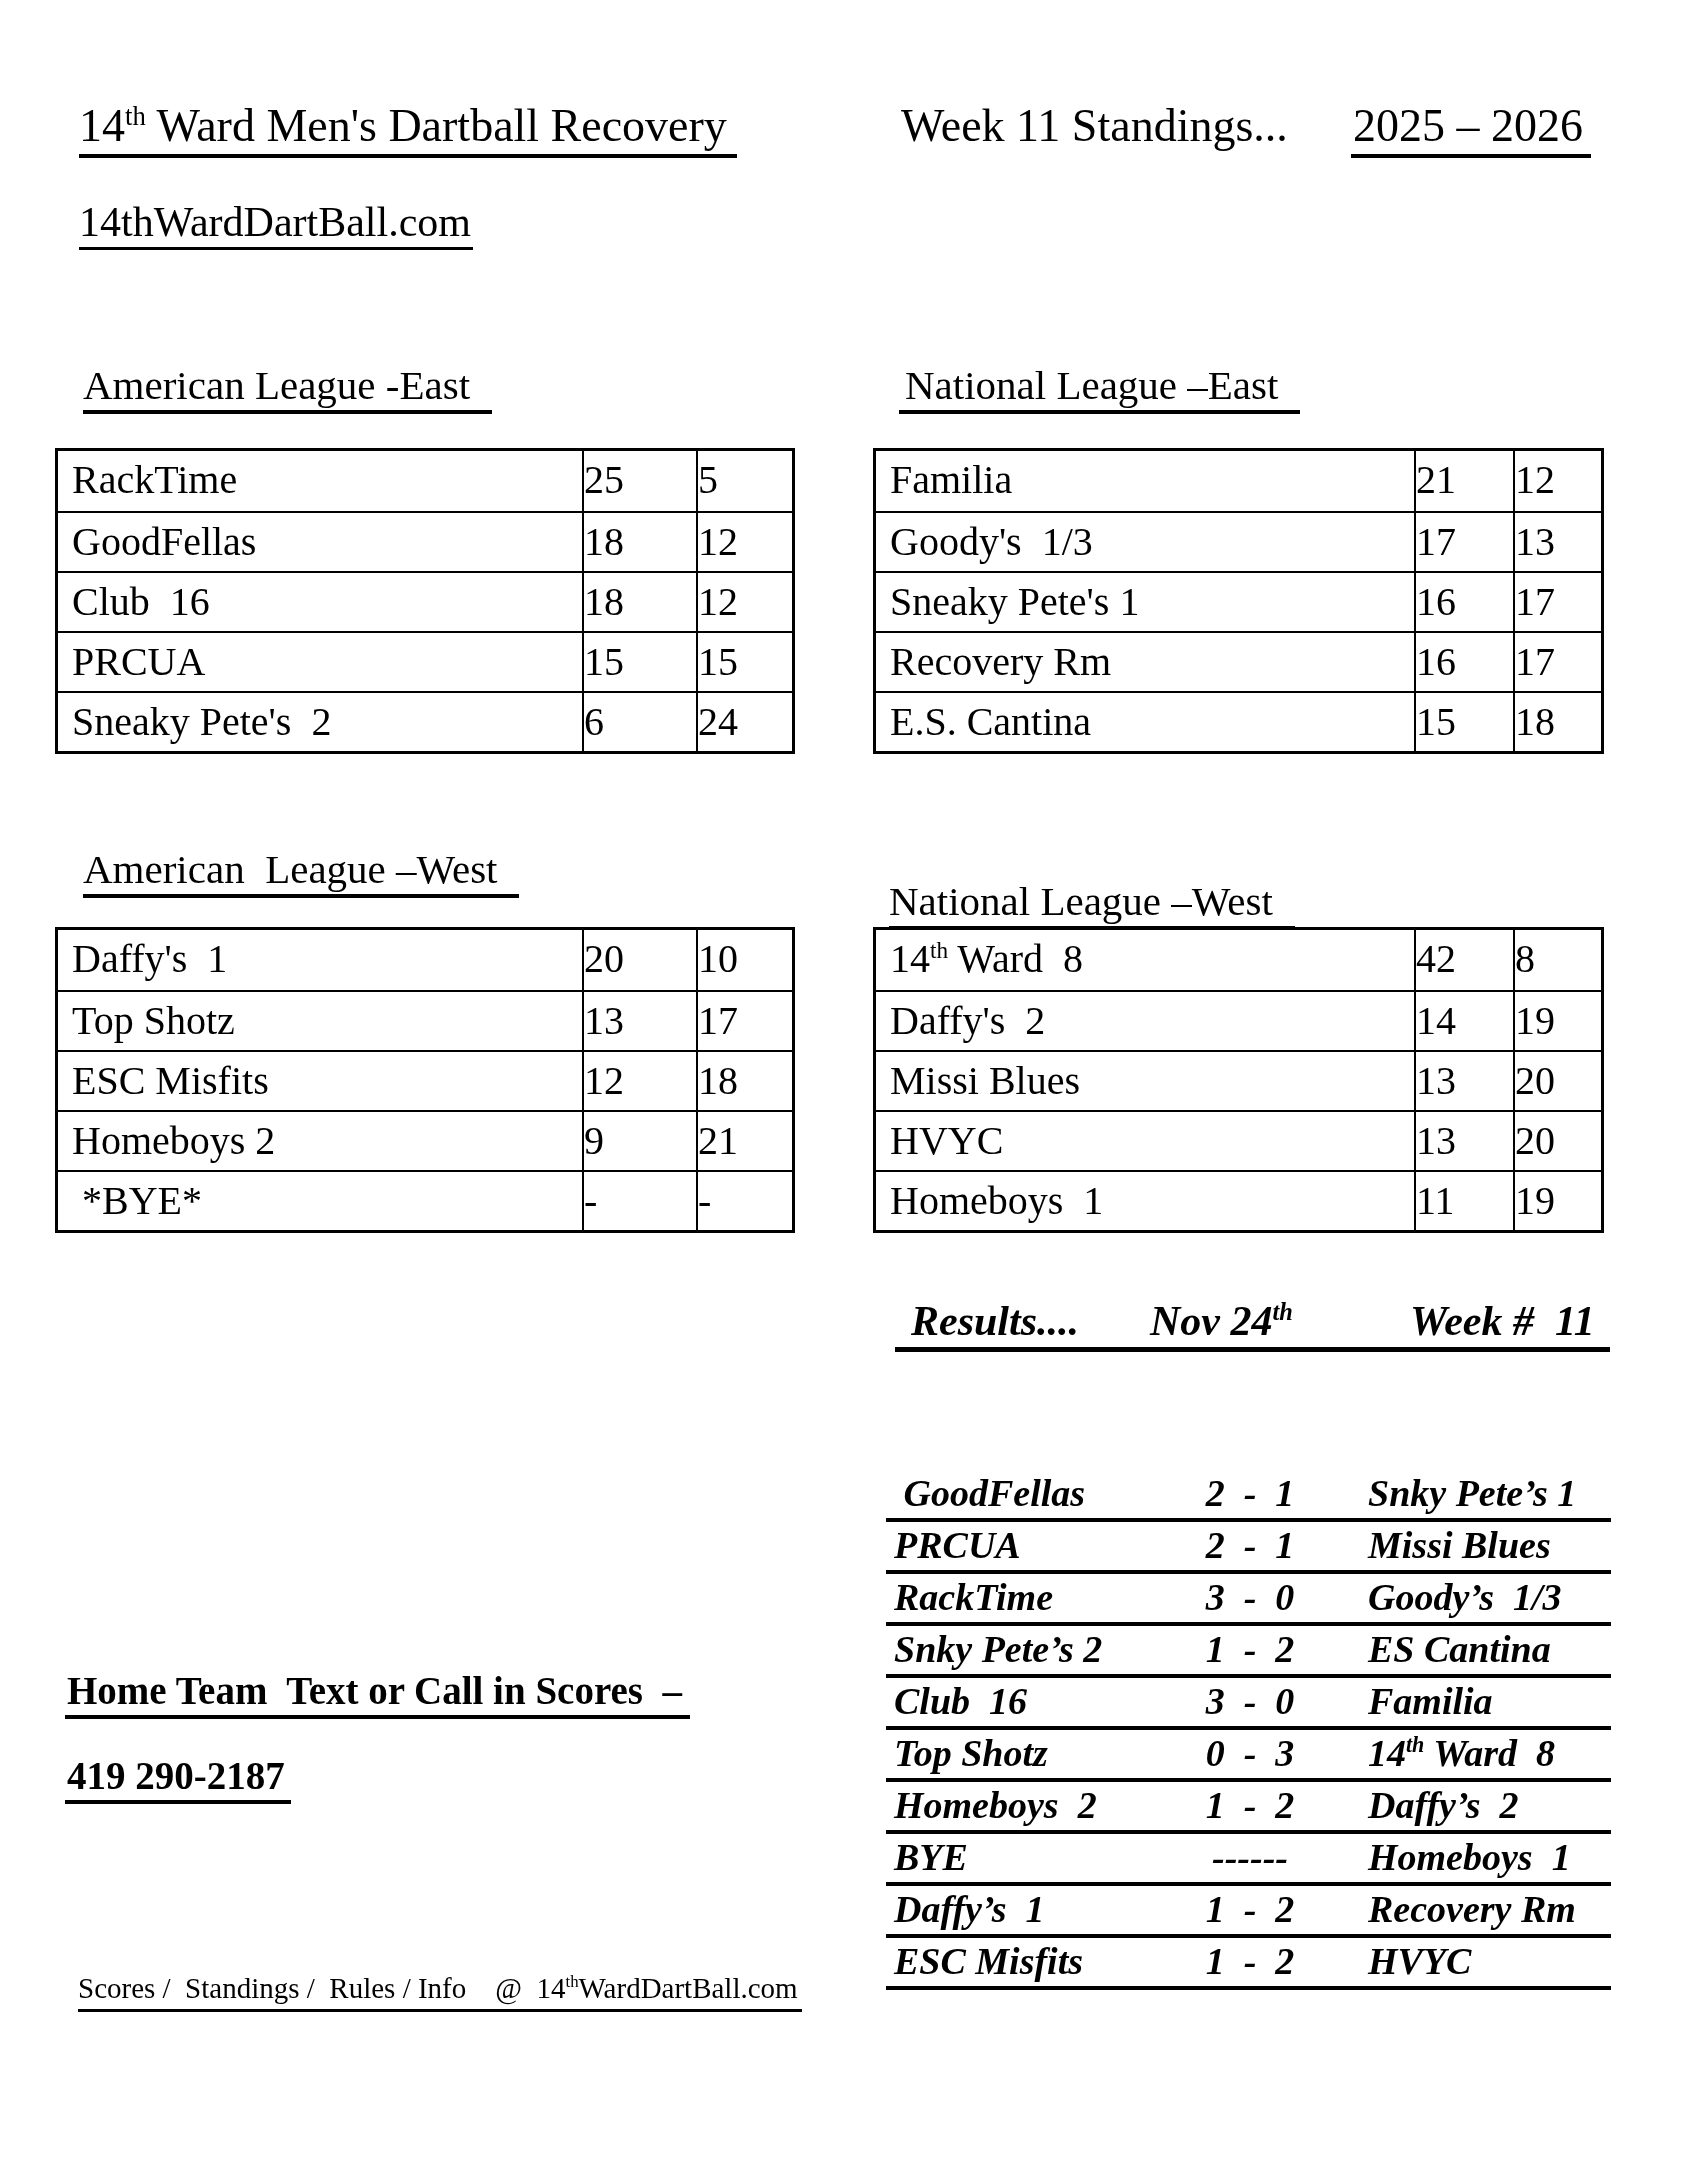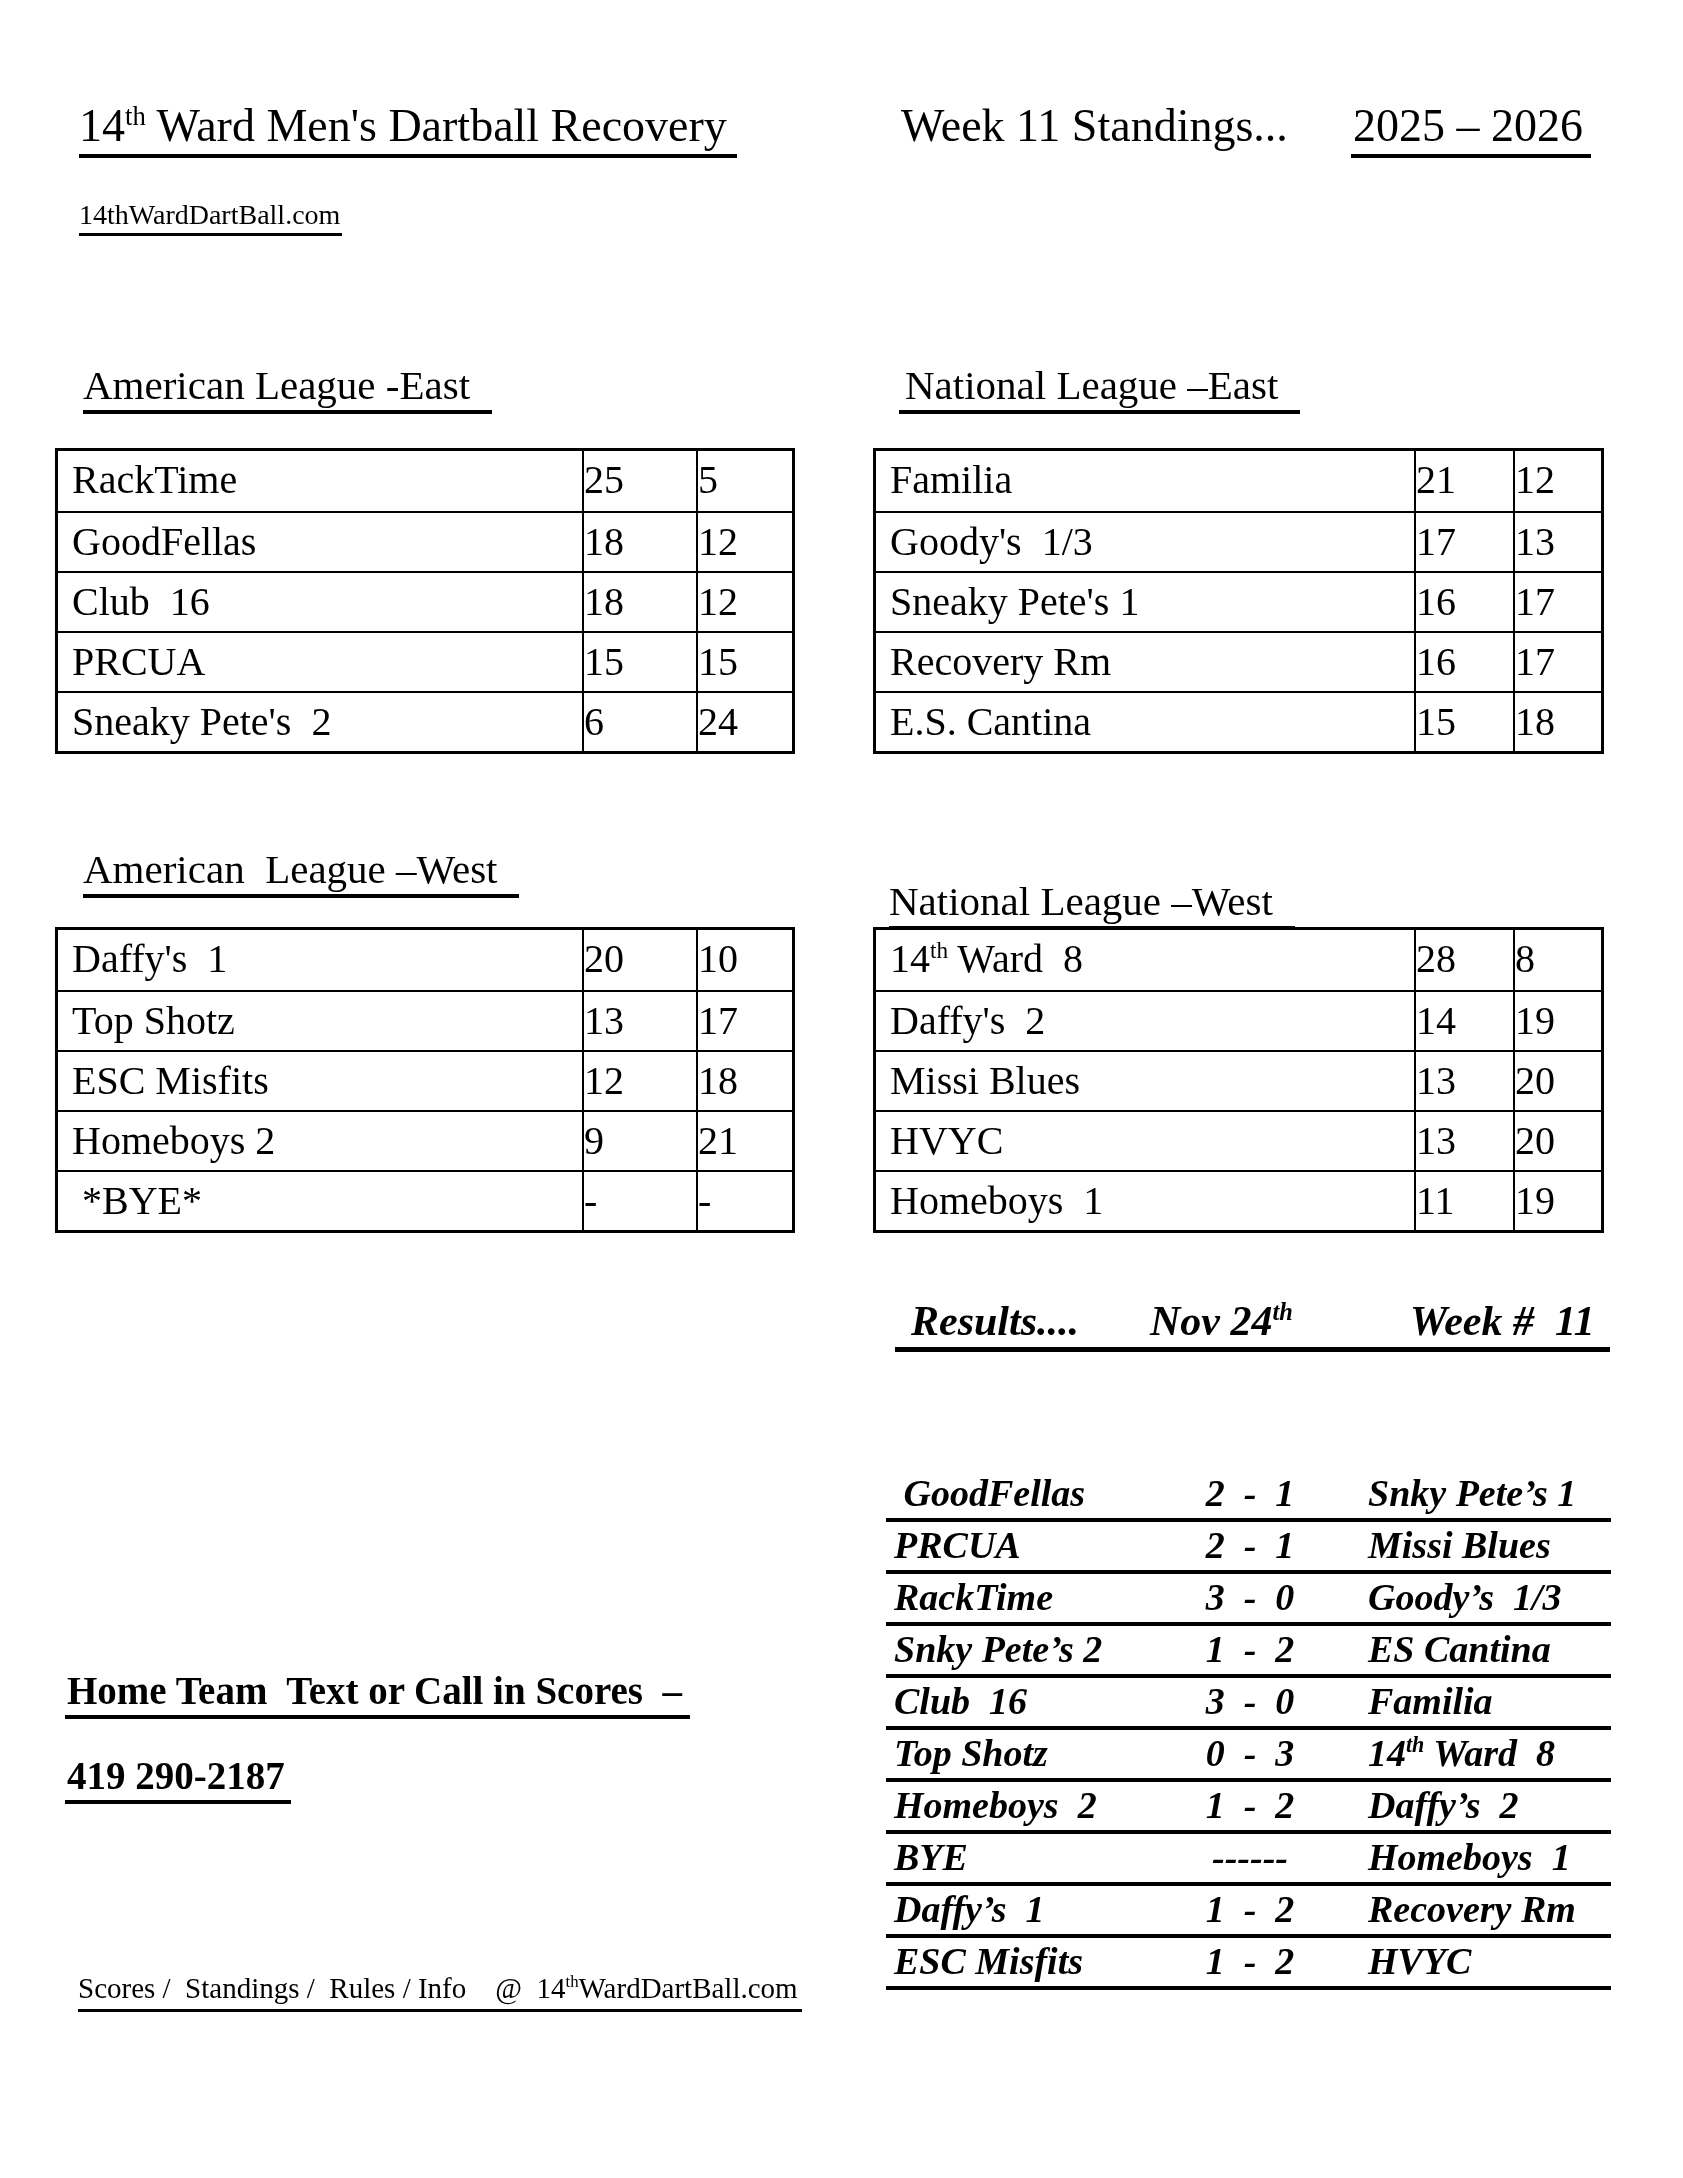--- a/index.html
+++ b/index.html
@@ -8,21 +8,21 @@
     font-family:"Liberation Serif","DejaVu Serif",serif;color:#000;overflow:hidden;
   }
   .sup{font-size:58%;vertical-align:super;line-height:0;}
 
   
   .title{position:absolute;left:79px;top:103px;font-size:46px;line-height:1;
          border-bottom:4px solid #000;padding:0 10px 5px 0;white-space:pre;}
   .weeklabel{position:absolute;left:901px;top:103px;font-size:46px;line-height:1;white-space:pre;}
   .season{position:absolute;left:1351px;top:103px;font-size:46px;line-height:1;
           border-bottom:4px solid #000;padding:0 8px 5px 2px;white-space:pre;}
-  .website{position:absolute;left:79px;top:201px;font-size:28px;line-height:1;
+  .website{position:absolute;left:79px;top:201px;font-size:42px;line-height:1;
            border-bottom:3px solid #000;padding:0 2px 4px 0;text-align:center;}
 
   
   .lh{position:absolute;font-size:41px;line-height:1;font-weight:normal;margin:0;
       border-bottom:4px solid #000;padding:0 22px 4px 0;white-space:pre;}
   .h-al-east{left:83px;top:365px;}
   .h-nl-east{left:899px;top:365px;padding-left:6px;}
   .h-al-west{left:83px;top:849px;}
   .h-nl-west{left:889px;top:849px;margin-top:32px;}
 
@@ -158,21 +158,21 @@
       </div>
       <div class="trow">
         <div class="tcell tname"><span> *BYE*</span></div>
         <div class="tcell tnum">-</div>
         <div class="tcell tnum">-</div>
       </div>
     </div>
   <div class="stable nl t-nl-west">
       <div class="trow">
         <div class="tcell tname"><span>14</span><span class="sup">th</span><span> Ward  8</span></div>
-        <div class="tcell tnum">28</div>
+        <div class="tcell tnum">42</div>
         <div class="tcell tnum">8</div>
       </div>
       <div class="trow">
         <div class="tcell tname"><span>Daffy's  2</span></div>
         <div class="tcell tnum">14</div>
         <div class="tcell tnum">19</div>
       </div>
       <div class="trow">
         <div class="tcell tname"><span>Missi Blues</span></div>
         <div class="tcell tnum">13</div>

